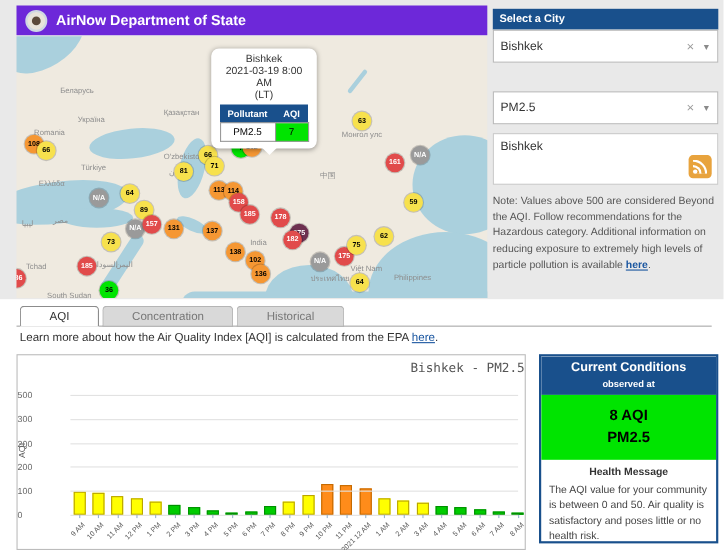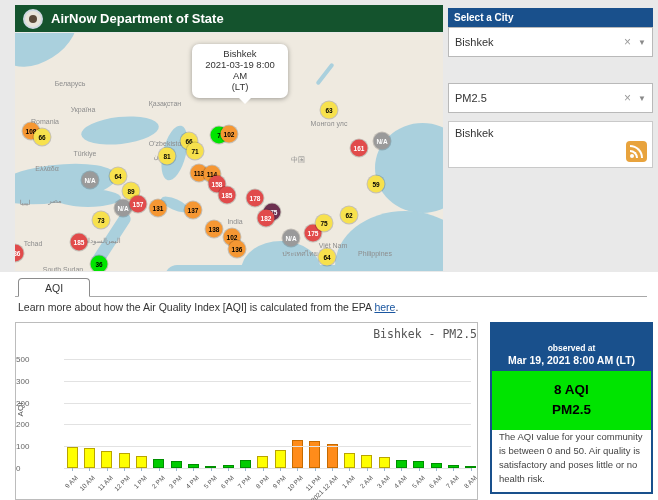--- a/index.html
+++ b/index.html
@@ -2,21 +2,21 @@
 <html><head>
 <meta charset="utf-8">
 <style>
   html,body{margin:0;padding:0;background:#fff;}
   *{box-sizing:border-box;}
   #app{position:relative;width:658px;height:500px;overflow:hidden;background:#fff;
        font-family:"Liberation Sans", sans-serif;}
   .top-band{position:absolute;left:0;top:0;width:658px;height:272px;background:#e9e9e9;}
 
   
-  .hdr{position:absolute;left:15px;top:5px;width:428px;height:27px;background:#14532d;
+  .hdr{position:absolute;left:15px;top:5px;width:428px;height:27px;background:#6d28d9;
        display:flex;align-items:center;padding-left:8px;}
   .seal{width:20px;height:20px;border-radius:50%;background:#e8e4da;border:2px solid #cfd8e2;
         position:relative;flex:0 0 auto;}
   .seal:after{content:"";position:absolute;left:4px;top:4px;width:8px;height:8px;border-radius:50%;
         background:#5b4a3a;}
   .hdr-title{color:#fff;font-size:13px;font-weight:bold;margin-left:8px;}
 
   
   .map{position:absolute;left:15px;top:33px;width:428px;height:238px;background:#efeae0;overflow:hidden;}
   .water{position:absolute;background:#aad0dd;border-radius:50%;}
@@ -79,21 +79,21 @@
   .bar{position:absolute;bottom:0;width:11px;border-style:solid;border-width:1px;cursor:pointer;}
   .xtickmark{position:absolute;width:1px;height:3px;background:#9ab4cc;top:145px;}
   .xlab{position:absolute;width:42px;text-align:right;font-size:6.5px;color:#555;
         transform:rotate(-45deg);transform-origin:100% 0%;white-space:nowrap;}
 
   
   .cc{position:absolute;left:490px;top:322px;width:163px;height:172px;border:2px solid #19508c;background:#fff;
       overflow:hidden;}
   .cc-head{background:#19508c;color:#fff;text-align:center;padding:4px 2px 5px 2px;}
   .cc-head .l1{font-size:11.5px;font-weight:bold;}
-  .cc-head .l2{font-size:8.5px;font-weight:bold;margin-top:15px;}
+  .cc-head .l2{font-size:8.5px;font-weight:bold;margin-top:4px;}
   .cc-head .l3{font-size:10.5px;font-weight:bold;margin-top:1px;}
   .cc-aqi{background:#00e400;color:#000;text-align:center;padding:9px 2px;}
   .cc-aqi div{font-size:13.5px;font-weight:bold;line-height:1.5;}
   .cc-health-title{text-align:center;font-size:9.5px;font-weight:bold;color:#333;margin:6px 0 4px 0;}
   .cc-health-text{font-size:9.5px;color:#444;line-height:1.5;padding:0 7px;}
 </style>
 </head>
 <body>
 
 <div id="app">
@@ -173,20 +173,32 @@
       <div class="marker" style="left: 334px; top: 182px; background: rgb(247, 225, 77); color: rgb(0, 0, 0);">62</div>
       <div class="marker" style="left: 312px; top: 224px; background: rgb(247, 225, 77); color: rgb(0, 0, 0);">64</div>
       <div class="marker" style="left: 314px; top: 77px; background: rgb(247, 225, 77); color: rgb(0, 0, 0);">63</div>
       <div class="marker" style="left: 367px; top: 108px; background: rgb(154, 154, 154); color: rgb(255, 255, 255);">N/A</div>
       <div class="marker" style="left: 344px; top: 115px; background: rgb(225, 75, 75); color: rgb(255, 255, 255);">161</div>
       <div class="marker" style="left: 361px; top: 151px; background: rgb(247, 225, 77); color: rgb(0, 0, 0);">59</div>
       <div class="popup">
       <div class="city">Bishkek</div>
       <div class="dt">2021-03-19 8:00 AM</div>
       <div class="dt">(LT)</div>
+      <table>
+        <tbody>
+            <tr>
+          <th>Pollutant</th>
+          <th>AQI</th>
+        </tr>
+        <tr>
+          <td class="pval">PM2.5</td>
+          <td class="aval">7</td>
+        </tr>
+      </tbody>
+        </table>
     </div>
   </div>
 
   <div class="sb-head" style="top:8px;">Select a City</div>
   <div class="sb-select" style="top:27px;">
     <span class="val">Bishkek</span>
     <span class="clr">×</span>
     <span class="car">▼</span>
   </div>
   <div class="sb-select" style="top:83px;">
@@ -195,24 +207,27 @@
     <span class="car">▼</span>
   </div>
   <div class="rssbox">
     <span>Bishkek</span>
     <span class="rss">
         <s></s>
         <b></b>
         <i></i>
       </span>
   </div>
+  <div class="note"><span>Note: Values above 500 are considered Beyond the AQI. Follow recommendations for the Hazardous category. Additional information on reducing exposure to extremely high levels of particle pollution is available </span><a>here</a><span>.</span></div>
 
   <div class="tabline"></div>
   <div class="tabs">
       <div class="tab active">AQI</div>
+      <div class="tab">Concentration</div>
+      <div class="tab">Historical</div>
     </div>
   <div class="learn"><span>Learn more about how the Air Quality Index [AQI] is calculated from the EPA </span><a>here</a><span>.</span></div>
 
   <div class="chart">
     <div class="c-title">Bishkek - PM2.5</div>
     <div class="ylab">AQI</div>
     <div class="plot">
         <div class="bar" style="left: 2.5px; height: 20.71px; background: rgb(255, 255, 0); border-color: rgb(185, 164, 0);"></div>
         <div class="bar" style="left: 19.84px; height: 20.056px; background: rgb(255, 255, 0); border-color: rgb(185, 164, 0);"></div>
         <div class="bar" style="left: 37.18px; height: 17.44px; background: rgb(255, 255, 0); border-color: rgb(185, 164, 0);"></div>
@@ -295,22 +310,23 @@
       <div class="xtickmark" style="left: 420.14px;"></div>
       <div class="xlab" style="left: 380.14px; top: 151px;">6 AM</div>
       <div class="xtickmark" style="left: 437.48px;"></div>
       <div class="xlab" style="left: 397.48px; top: 151px;">7 AM</div>
       <div class="xtickmark" style="left: 454.82px;"></div>
       <div class="xlab" style="left: 414.82px; top: 151px;">8 AM</div>
     </div>
 
   <div class="cc">
     <div class="cc-head">
+      <div class="l1">Current Conditions</div>
       <div class="l2">observed at</div>
-      <div class="l3">Mar 19, 2021 8:00 AM (LT)</div>
     </div>
     <div class="cc-aqi">
       <div>8 AQI</div>
       <div>PM2.5</div>
     </div>
+    <div class="cc-health-title">Health Message</div>
     <div class="cc-health-text">The AQI value for your community is between 0 and 50. Air quality is satisfactory and poses little or no health risk.</div>
   </div>
 </div>
 
 </body></html>

